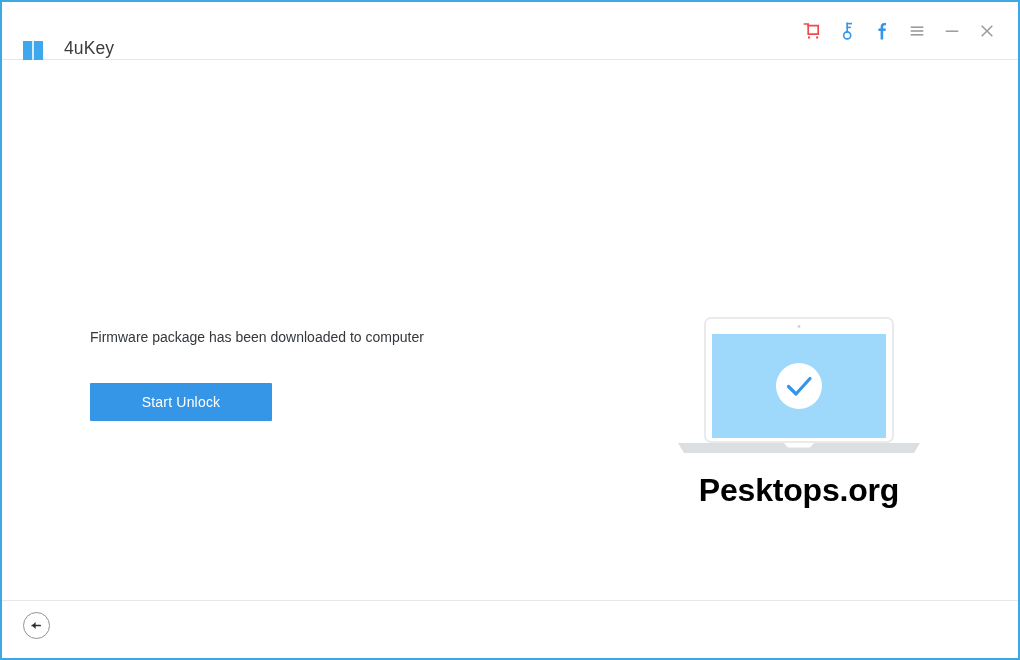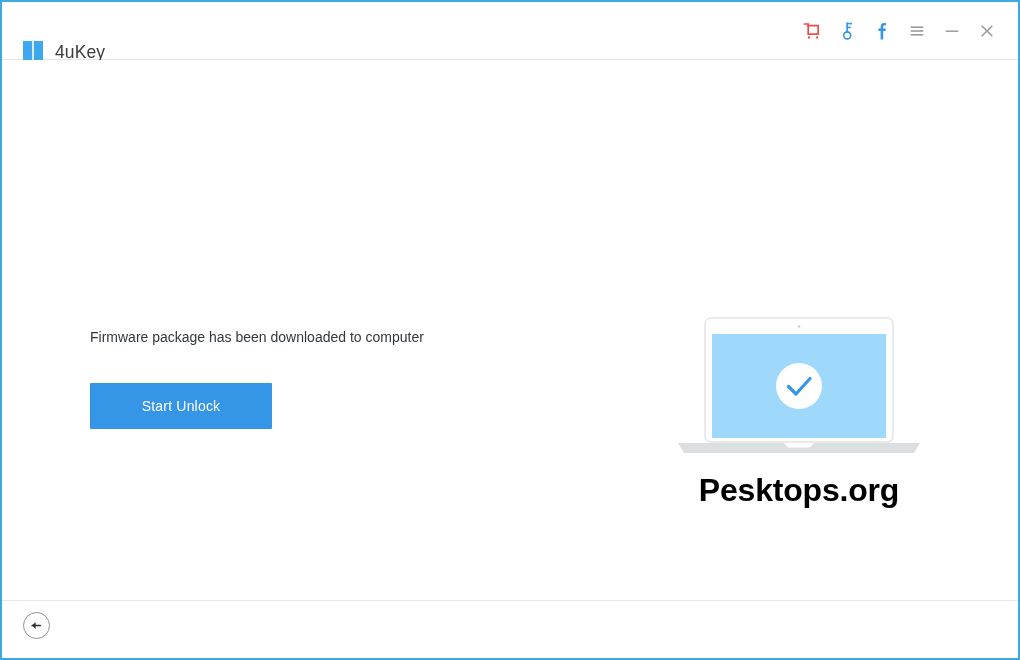--- a/index.html
+++ b/index.html
@@ -33,22 +33,22 @@
     background: #ffffff;
     border-bottom: 1px solid #e6e6e6;
     display: flex;
     align-items: center;
     padding: 0 0 0 20px;
     box-sizing: border-box;
   }
 
   .brand {
     display: flex;
-    align-items: center;
-    gap: 11px;
+    align-items: flex-start;
+    gap: 20px;
     margin-top: 45px;
   }
 
   .logo-mark {
     width: 22px;
     height: 26px;
     display: block;
   }
 
   .app-title {
@@ -99,21 +99,21 @@
   .status-text {
     font-size: 14px;
     color: #33383d;
     line-height: 1.3;
     white-space: nowrap;
   }
 
   .primary-btn {
     margin-top: 37px;
     width: 182px;
-    height: 46px;
+    height: 38px;
     background: #3596e8;
     color: #ffffff;
     border: none;
     border-radius: 1px;
     font-size: 14px;
     font-family: "Liberation Sans", sans-serif;
     cursor: pointer;
     letter-spacing: 0.2px;
     display: block;
   }

